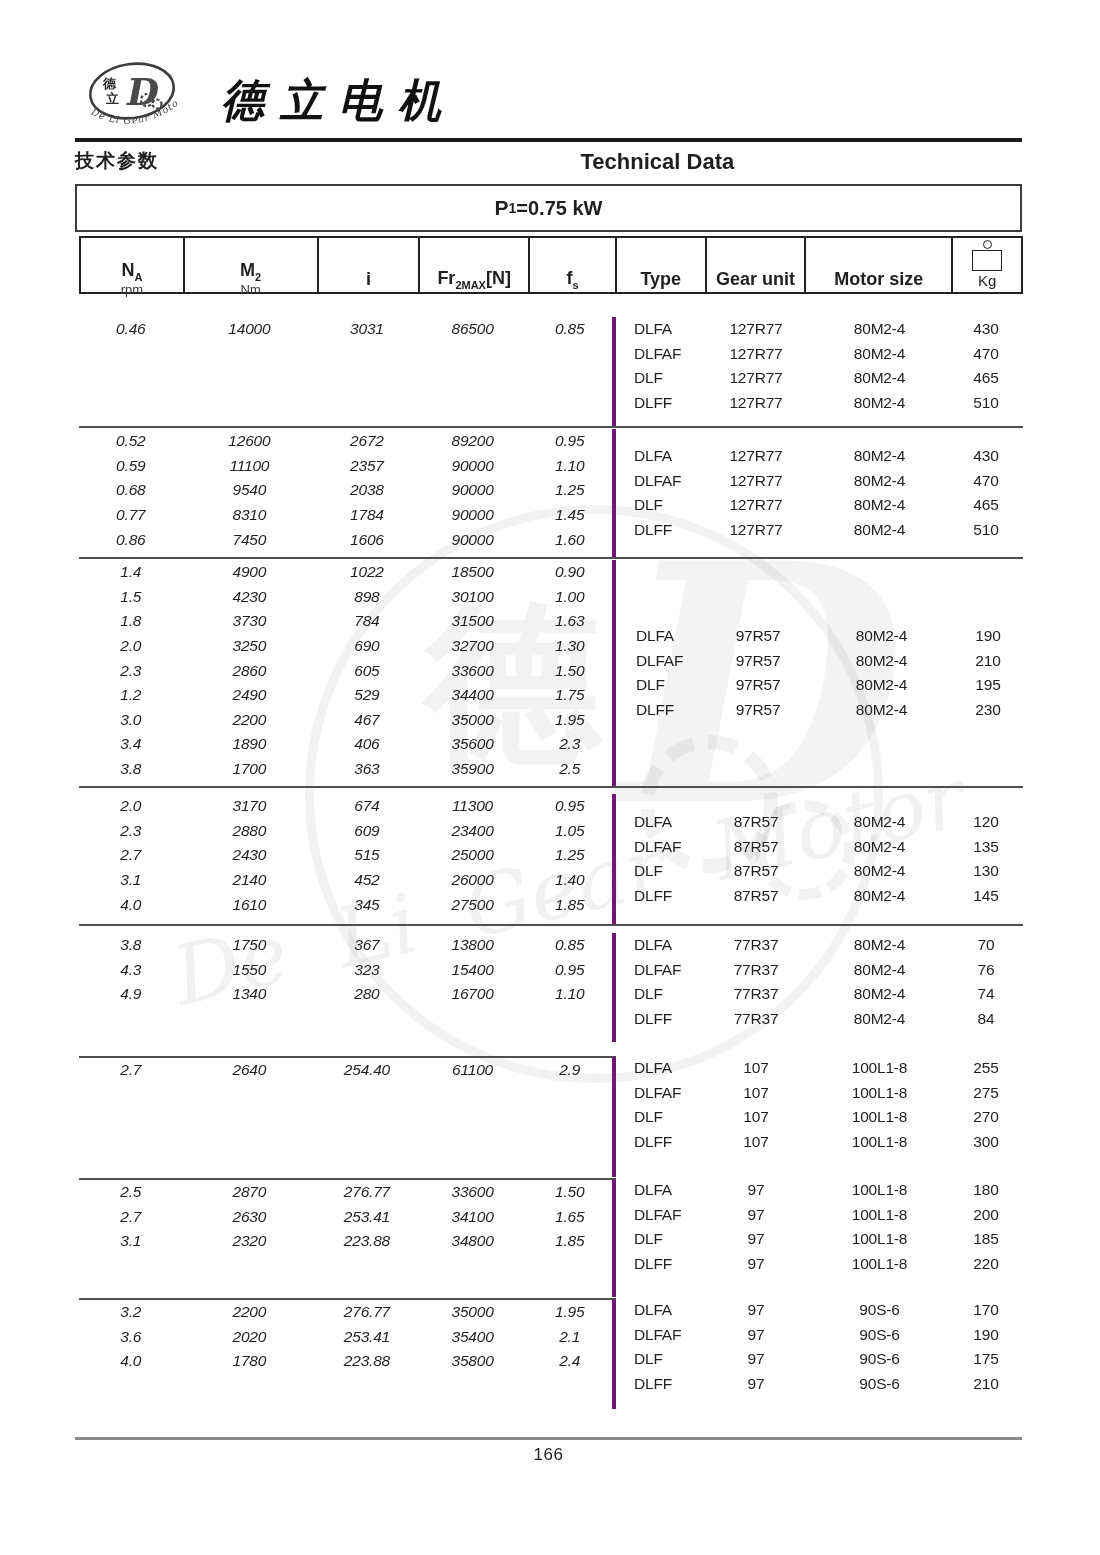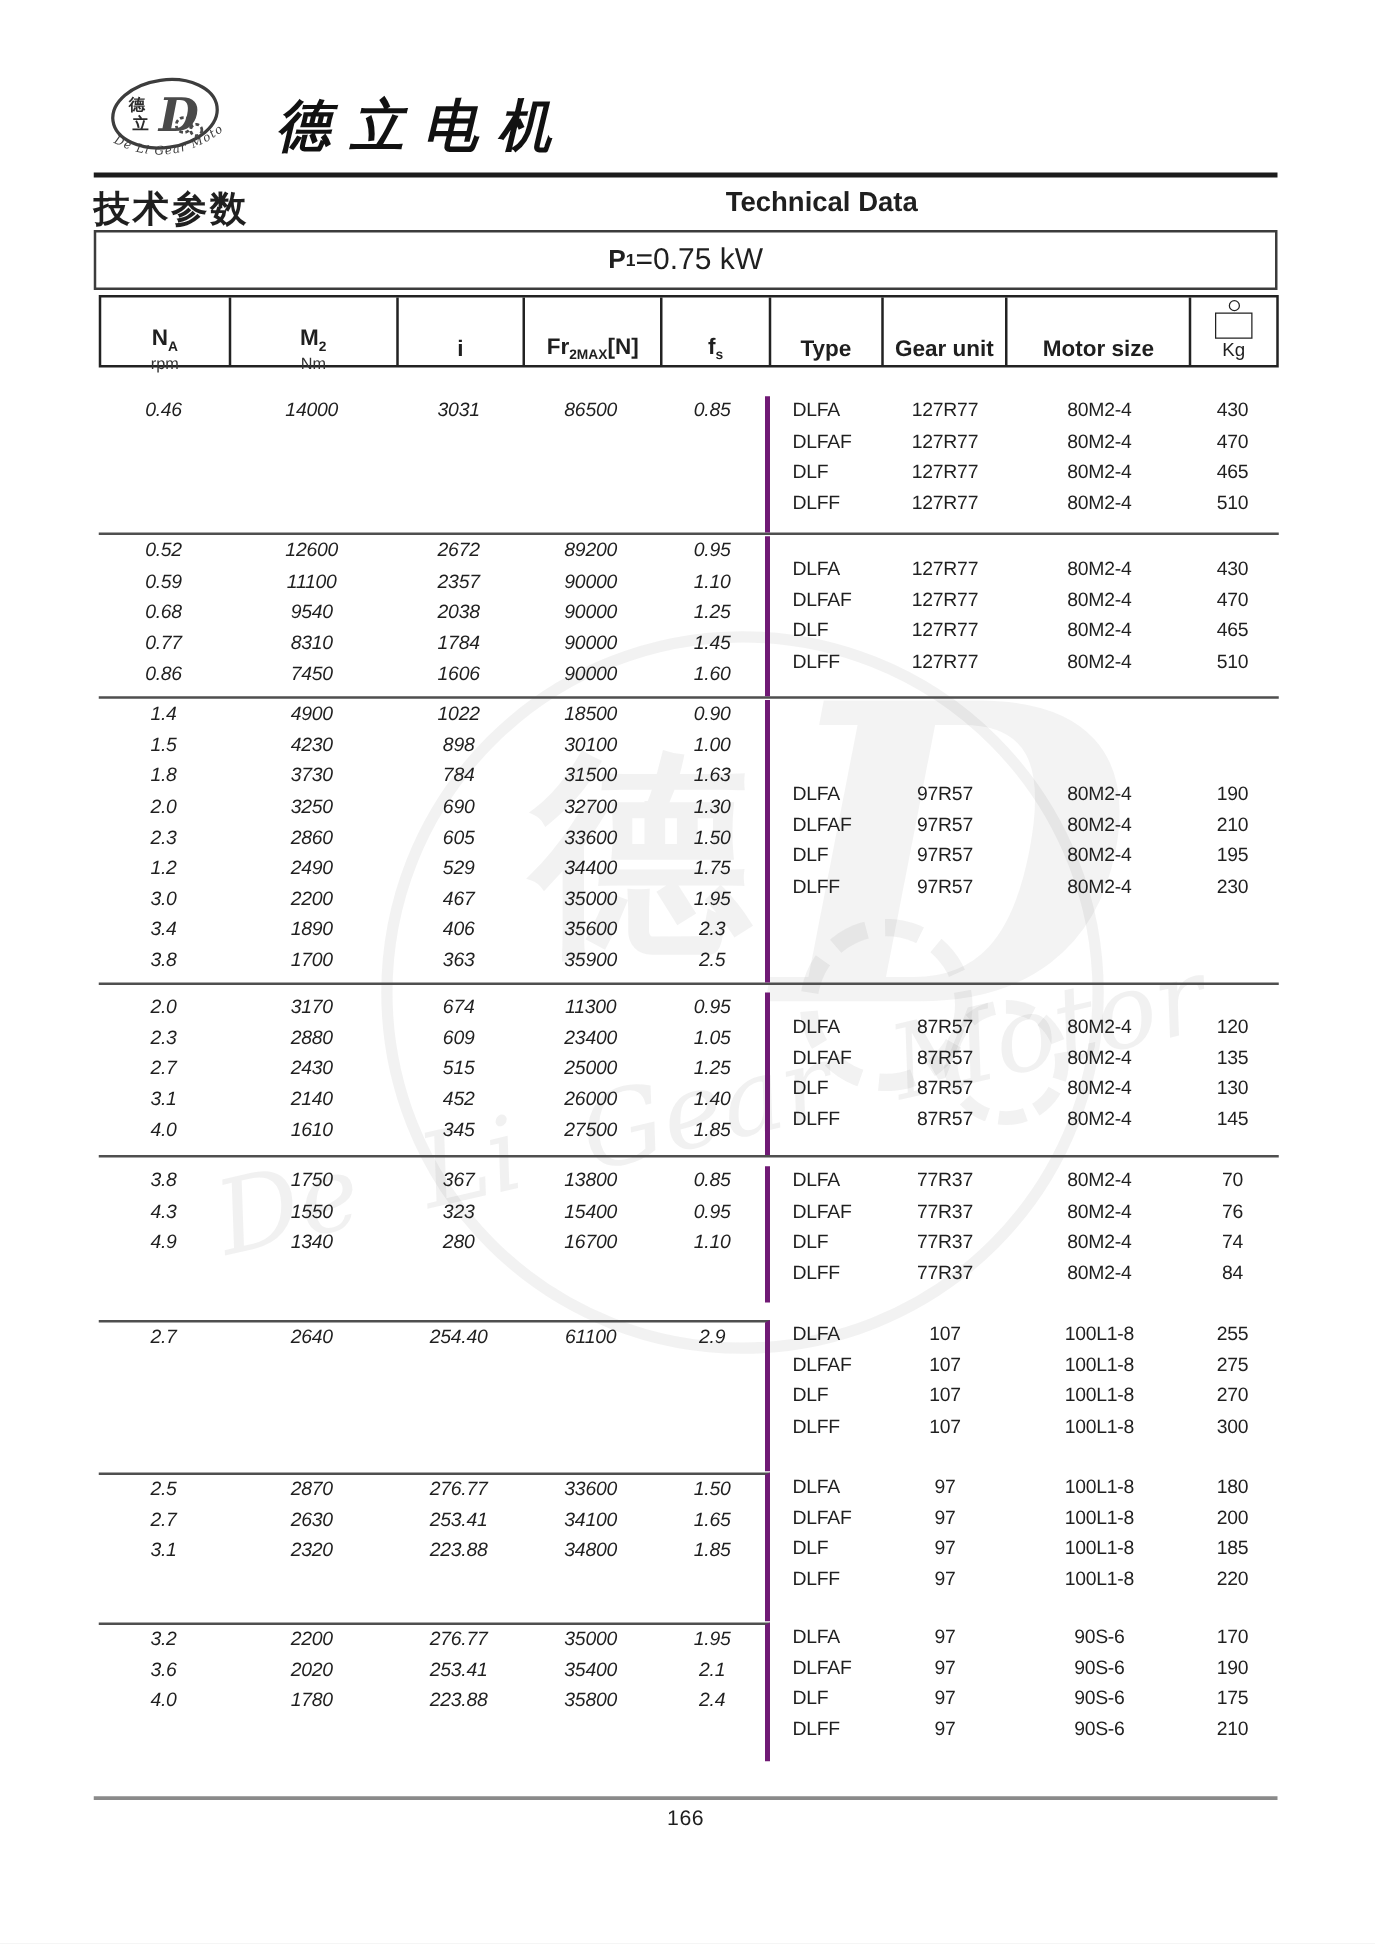--- a/index.html
+++ b/index.html
@@ -14,34 +14,34 @@
   .brand-row{display:flex; align-items:flex-start; height:80px;}
   .brand-logo{flex:0 0 auto;}
   .brand-name{
     font-family:"DejaVu Serif", serif; font-weight:bold; font-style:italic;
     font-size:43px; letter-spacing:16px; margin:14px 0 0 34px; color:#111;
     transform:scaleY(1.05);
   }
   .brand-rule{height:4px; background:#1c1c1c; margin-top:0px;}
 
   .section-row{position:relative; margin-top:6px; height:30px;}
-  .section-zh{font-size:29px; font-weight:bold; letter-spacing:2px;}
+  .section-zh{font-size:19px; font-weight:bold; letter-spacing:2px;}
   .section-en{
     position:absolute; left:61.5%; top:1px; transform:translateX(-50%);
     font-size:22px; font-weight:bold; letter-spacing:0px;
   }
 
   .power-box{
     margin-top:6px; height:48px; border:2px solid #3c3c3c;
     display:flex; align-items:center; justify-content:center;
     box-sizing:border-box;
   }
   .power-prefix{font-size:21px; font-weight:bold;}
   .power-sub{font-size:14px; font-weight:bold; vertical-align:sub; line-height:1;}
-  .power-value{font-size:24px; font-weight:normal; letter-spacing:0px;}
+  .power-value{font-size:20px; font-weight:bold; letter-spacing:0px;}
 
   
   .thead{
     margin:4px 0 0 4px; width:944px; height:58px; box-sizing:border-box;
     border:2px solid #222; display:flex; align-items:stretch;
   }
   .th{
     border-right:2px solid #222; box-sizing:border-box;
     display:flex; flex-direction:column; align-items:center; justify-content:center;
     line-height:1.12;
@@ -63,21 +63,21 @@
   .block .side{display:flex; flex-direction:column; justify-content:flex-start; box-sizing:border-box;}
   .block .left{width:537px; border-right:4px solid #701a75;font-style:italic;}
   .block .right{width:405px;}
   .block .right.v-center{justify-content:center;}
   .block.sep-full{border-top:2px solid #4f4f4f;}
   .block.sep-left .left{border-top:2px solid #4f4f4f;}
 
   
   .block:nth-child(1){height:122px; padding-top:13px;}
   .block:nth-child(2){height:131px; padding-top:1px;}
-  .block:nth-child(3){height:229px; padding-top:1px;}
+  .block:nth-child(3){height:229px; padding-top:1px;justify-content:space-between;}
   .block:nth-child(4){height:138px; padding-top:6px;}
   .block:nth-child(5){height:118px; padding-top:7px;}
   .block:nth-child(6){height:135px; padding-top:14px;}
   .block:nth-child(7){height:120px; padding-top:1px;}
   .block:nth-child(8){height:112px; padding-top:1px;}
 
   .row{height:24.6px; display:flex; align-items:center;}
   .cell{font-size:15.5px; letter-spacing:-0.2px; text-align:center; box-sizing:border-box;}
   .lc0{width:104px}.lc1{width:134px}.lc2{width:102px}.lc3{width:110px}.lc4{width:85px}
   .rc0{width:90px; text-align:left; padding-left:18px;}

